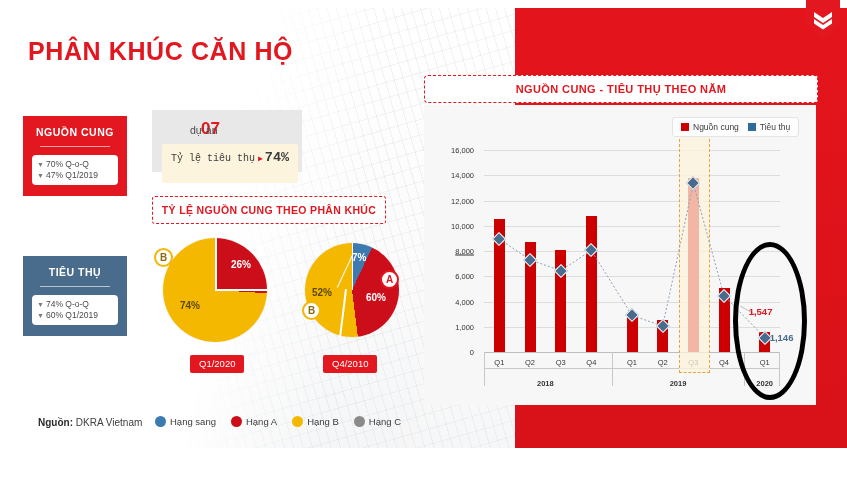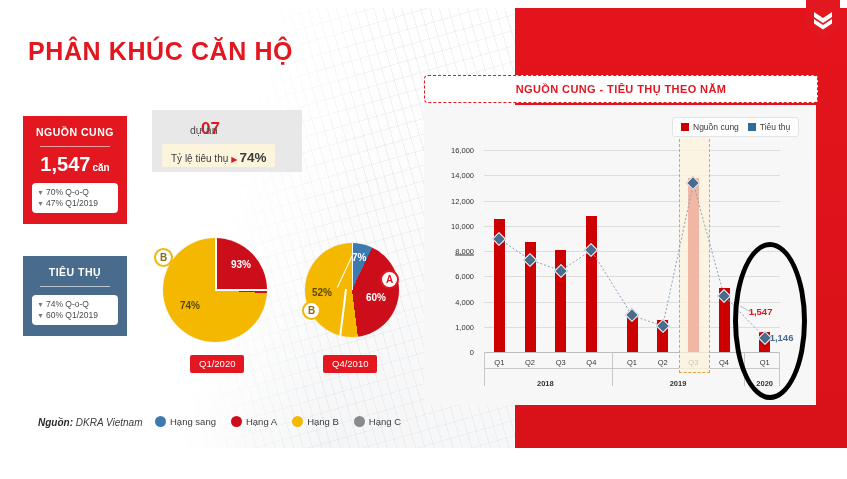--- a/index.html
+++ b/index.html
@@ -40,21 +40,21 @@
   .chips{margin:8px auto 0;background:#ffffff;border-radius:4px;width:86px;padding:4px 5px;
     text-align:left;box-sizing:border-box;}
   .chip{font-size:8.5px;color:#4a4a4a;line-height:11px;white-space:nowrap;}
   .chip .arw{color:#7a7a7a;font-size:7px;margin-right:2px;}
 
   
   .proj-box{position:absolute;left:152px;top:110px;width:150px;height:62px;background:#e8e8e8;}
   .proj-num{position:absolute;left:163px;top:119px;font-size:17px;font-weight:bold;color:#e2171f;margin-left:38px;}
   .proj-lbl{position:absolute;left:190px;top:124px;font-size:10.5px;color:#4d4d4d;}
   .rate-pill{position:absolute;left:162px;top:144px;background:#fdf4dd;border-radius:2px;
-    padding:4px 9px 1px;white-space:nowrap;}
+    padding:4px 9px 17px;white-space:nowrap;font-family:Liberation Mono, monospace;}
   .rate-pill .t{font-size:10px;color:#3c3c3c;}
   .rate-pill .tri{color:#e2171f;font-size:8px;margin:0 2px 0 3px;}
   .rate-pill .v{font-size:13.5px;font-weight:bold;color:#3c3c3c;}
 
   
   .dash-box{position:absolute;left:152px;top:196px;width:232px;height:26px;background:#ffffff;
     border:1px dashed #e2171f;border-radius:3px;display:flex;align-items:center;justify-content:center;}
   .dash-box span{font-size:10.5px;font-weight:bold;color:#e2171f;letter-spacing:.35px;}
 
   
@@ -62,21 +62,21 @@
   .pie{border-radius:50%;position:relative;}
   .pie-lbl{position:absolute;font-size:10px;font-weight:bold;}
   .badge{position:absolute;width:19px;height:19px;border-radius:50%;background:#ffffff;
     border:2px solid #f2b705;color:#8a6d12;font-size:10px;font-weight:bold;
     display:flex;align-items:center;justify-content:center;box-sizing:border-box;}
   .badge.a{border-color:#e2171f;color:#e2171f;}
   .q-tag{position:absolute;background:#e2171f;color:#fff;font-size:9.5px;border-radius:2px;
     padding:3px 9px 4px;white-space:nowrap;}
 
   
-  .source{position:absolute;left:38px;top:417px;font-size:10px;color:#3c3c3c;white-space:nowrap;font-style:italic;}
+  .source{position:absolute;left:38px;top:417px;font-size:10px;color:#3c3c3c;white-space:nowrap;}
   .source b{color:#2b2b2b;}
   .legend-bot{position:absolute;left:155px;top:416px;display:flex;align-items:center;gap:15px;}
   .lg-item{display:flex;align-items:center;gap:4px;}
   .lg-dot{width:11px;height:11px;border-radius:50%;}
   .lg-txt{font-size:9.5px;color:#3c3c3c;white-space:nowrap;}
 
   
   .chart-title-box{position:absolute;left:424px;top:75px;width:392px;height:26px;background:#ffffff;
     border:1px dashed #e2171f;border-radius:4px;display:flex;align-items:center;justify-content:center;z-index:6;}
   .chart-title-box span{font-size:11px;font-weight:bold;color:#e2171f;letter-spacing:.4px;}
@@ -123,23 +123,20 @@
       <path d="M8 12 L17 18 L26 12 L26 17 L17 23 L8 17 Z" fill="#ffffff"></path>
       <path d="M8 19 L17 25 L26 19 L26 23.5 L17 29.5 L8 23.5 Z" fill="#ffffff"></path>
     </svg>
   </div>
 
   <div class="page-title">PHÂN KHÚC CĂN HỘ</div>
 
   <div class="card supply">
     <div class="c-title">NGUỒN CUNG</div>
     <div class="c-rule"></div>
-    <div>
-      <span class="c-val">1,547</span><span class="c-val c-unit">căn</span>
-    </div>
     <div class="chips">
       <div class="chip"><span class="arw">▼</span><span>70% Q-o-Q</span></div>
       <div class="chip"><span class="arw">▼</span><span>47% Q1/2019</span></div>
     </div>
   </div>
 
   <div class="card absorb">
     <div class="c-title">TIÊU THỤ</div>
     <div class="c-rule"></div>
     <div class="chips">
@@ -148,29 +145,32 @@
     </div>
   </div>
 
   <div class="proj-box"></div>
   <div class="proj-num">07</div>
   <div class="proj-lbl">dự án</div>
   <div class="rate-pill">
     <span class="t">Tỷ lệ tiêu thụ</span><span class="tri">▶</span><span class="v">74%</span>
   </div>
 
+  <div class="dash-box">
+    <span>TỶ LỆ NGUỒN CUNG THEO PHÂN KHÚC</span>
+  </div>
 
   <div class="pie-wrap" style="left:163px;top:238px;">
     <div class="pie" style="width:104px;height:104px;
       background:conic-gradient(#cc0e1b 0deg 93.6deg, #f5b800 93.6deg 360deg);
       box-shadow:0 0 0 1px rgba(0,0,0,.03);">
       <div style="position:absolute;left:52px;top:0;width:1.5px;height:52px;background:#ffffff;"></div>
       <div style="position:absolute;left:52px;top:51px;width:52px;height:1.5px;background:#ffffff;"></div>
     </div>
-    <div class="pie-lbl" style="left:68px;top:21px;color:#ffffff;">93%</div>
+    <div class="pie-lbl" style="left:68px;top:21px;color:#ffffff;">26%</div>
     <div class="pie-lbl" style="left:17px;top:62px;color:#5c4a00;">74%</div>
     <div class="badge" style="left:-9px;top:10px;">B</div>
     <div class="q-tag" style="left:27px;top:117px;">Q1/2020</div>
   </div>
 
   <div class="pie-wrap" style="left:305px;top:243px;">
     <div class="pie" style="width:94px;height:94px;
       background:conic-gradient(#3d7ab0 0deg 25.2deg, #cc0e1b 25.2deg 172.8deg, #f5b800 172.8deg 360deg);
       box-shadow:0 0 0 1px rgba(0,0,0,.03);">
       <div style="position:absolute;left:46.5px;top:0;width:1.5px;height:47px;background:#ffffff;"></div>

